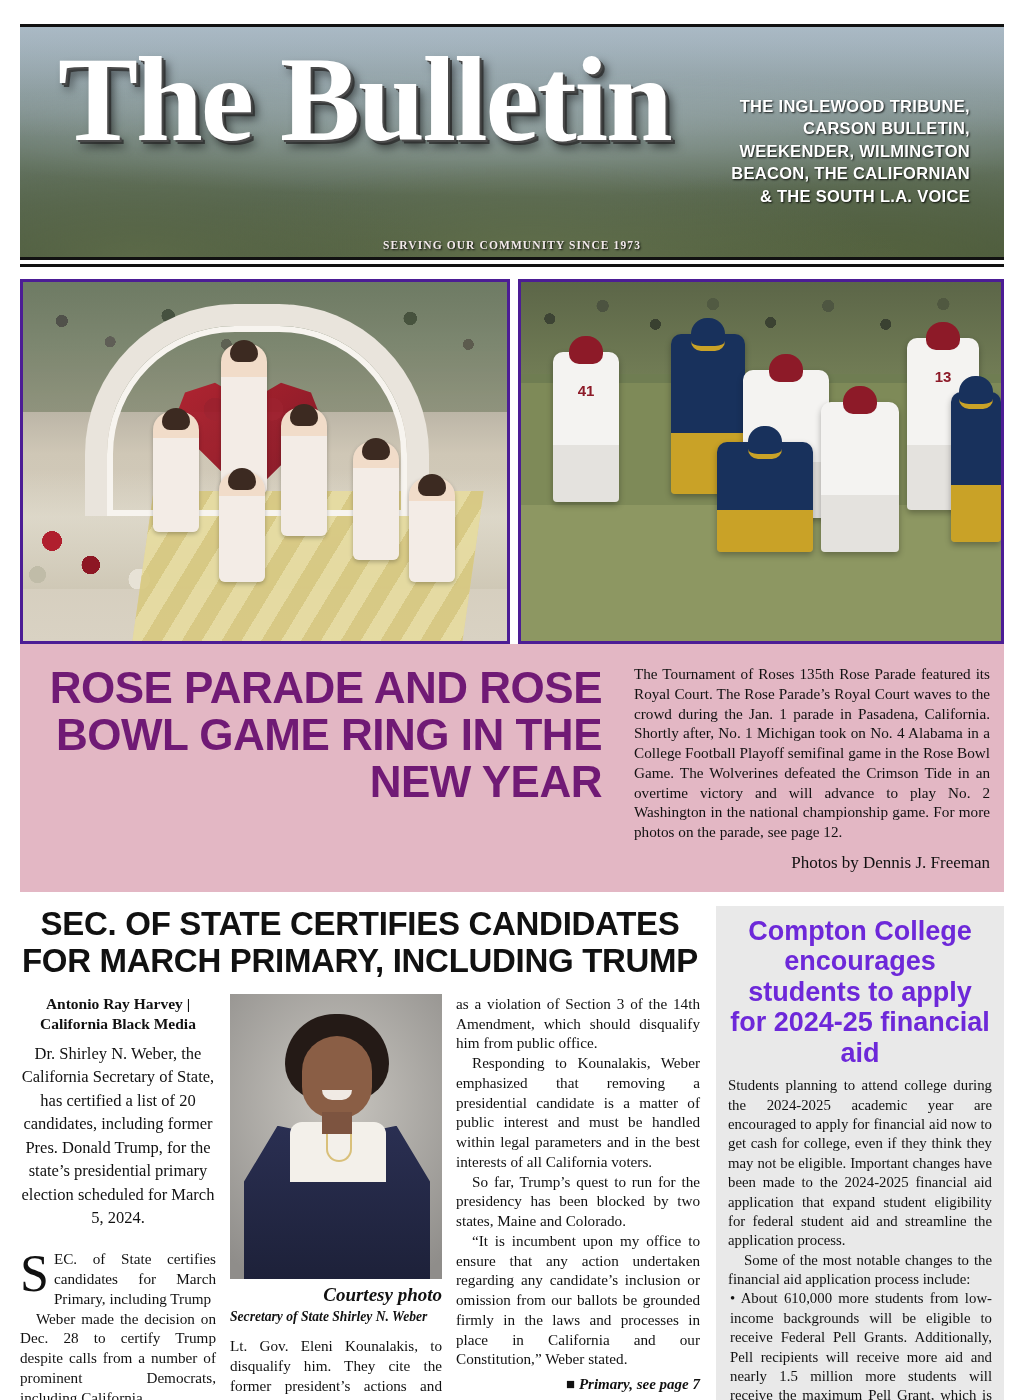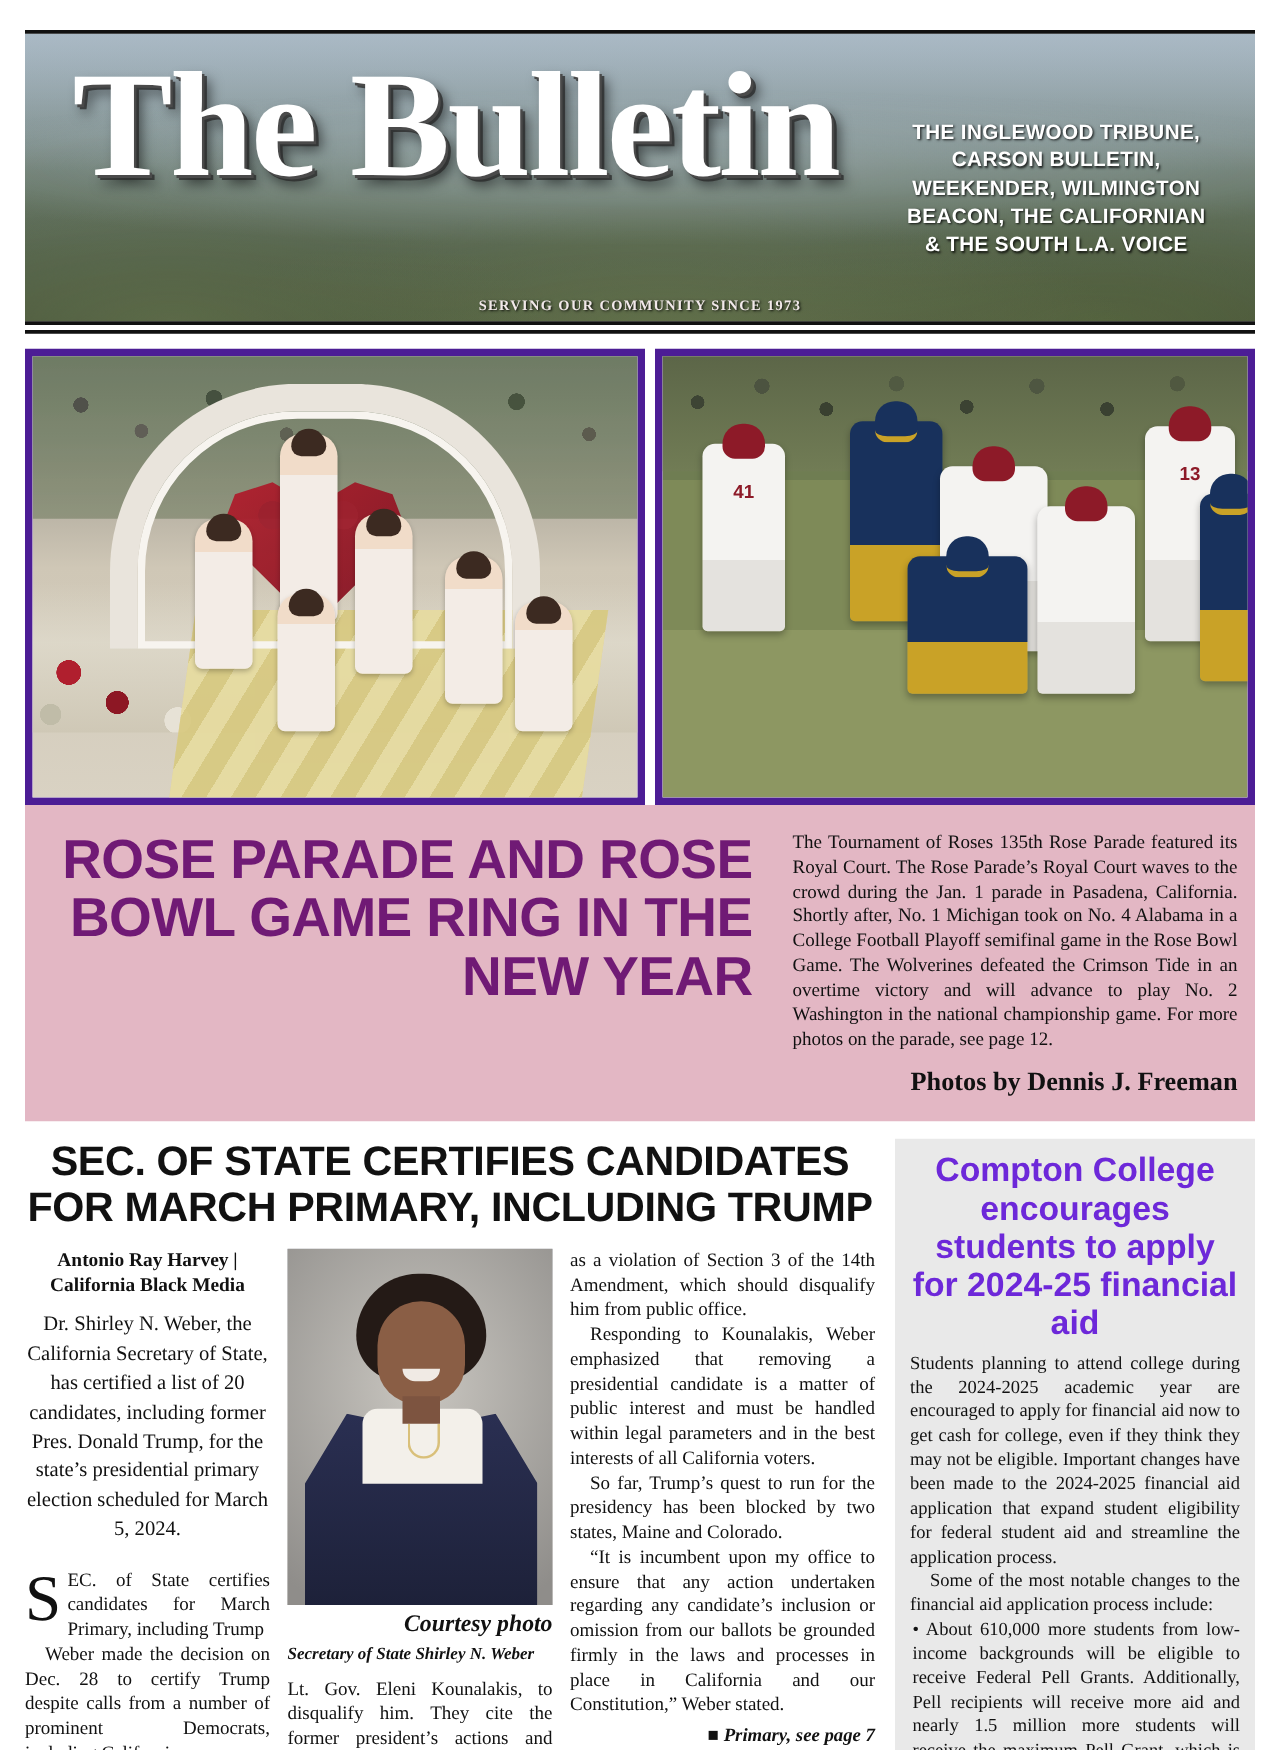--- a/index.html
+++ b/index.html
@@ -70,21 +70,21 @@
     right: 34px;
     top: 68px;
     width: 250px;
     color: #fff;
     font-family: "Liberation Sans", sans-serif;
     font-weight: bold;
     font-size: 16.5px;
     line-height: 1.36;
     letter-spacing: .3px;
     text-shadow: 1px 1px 2px rgba(0,0,0,.85);
-    text-align: center;
+    text-align: right;
   }
   .masthead-date {
     position: absolute;
     left: 0; right: 0;
     top: 178px;
     text-align: center;
     font-family: "Liberation Sans", sans-serif;
     font-weight: bold;
     font-size: 25px;
     letter-spacing: .6px;
@@ -112,21 +112,21 @@
   
   .photo-band {
     margin: 12px 20px 0 20px;
     display: flex;
     gap: 8px;
     height: 365px;
   }
   .photo {
     position: relative;
     overflow: hidden;
-    border: 6px solid #4c1d95;
+    border: 3px solid #4c1d95;
   }
   .photo-left { width: 484px; }
   .photo-right { width: 484px; flex: 1; }
 
   
   .parade-bg {
     position: absolute; inset: 0;
     background:
       linear-gradient(to bottom, #7d8a74 0%, #8e9b84 18%, #b8b2a4 34%, #cfc7b6 48%, #d9d2c3 100%);
   }
@@ -271,22 +271,22 @@
     flex: 1;
     padding: 6px 14px 0 14px;
     box-sizing: border-box;
     font-size: 15.2px;
     line-height: 1.30;
     text-align: justify;
   }
   .photo-credit {
     margin-top: 10px;
     text-align: right;
-    font-weight: bold;
-    font-size: 21px;
+    font-weight: normal;
+    font-size: 17px;
   }
 
   
   .lower {
     margin: 14px 20px 0 20px;
     display: flex;
     gap: 16px;
   }
   .lower-left { width: 680px; }
   .lower-right {

